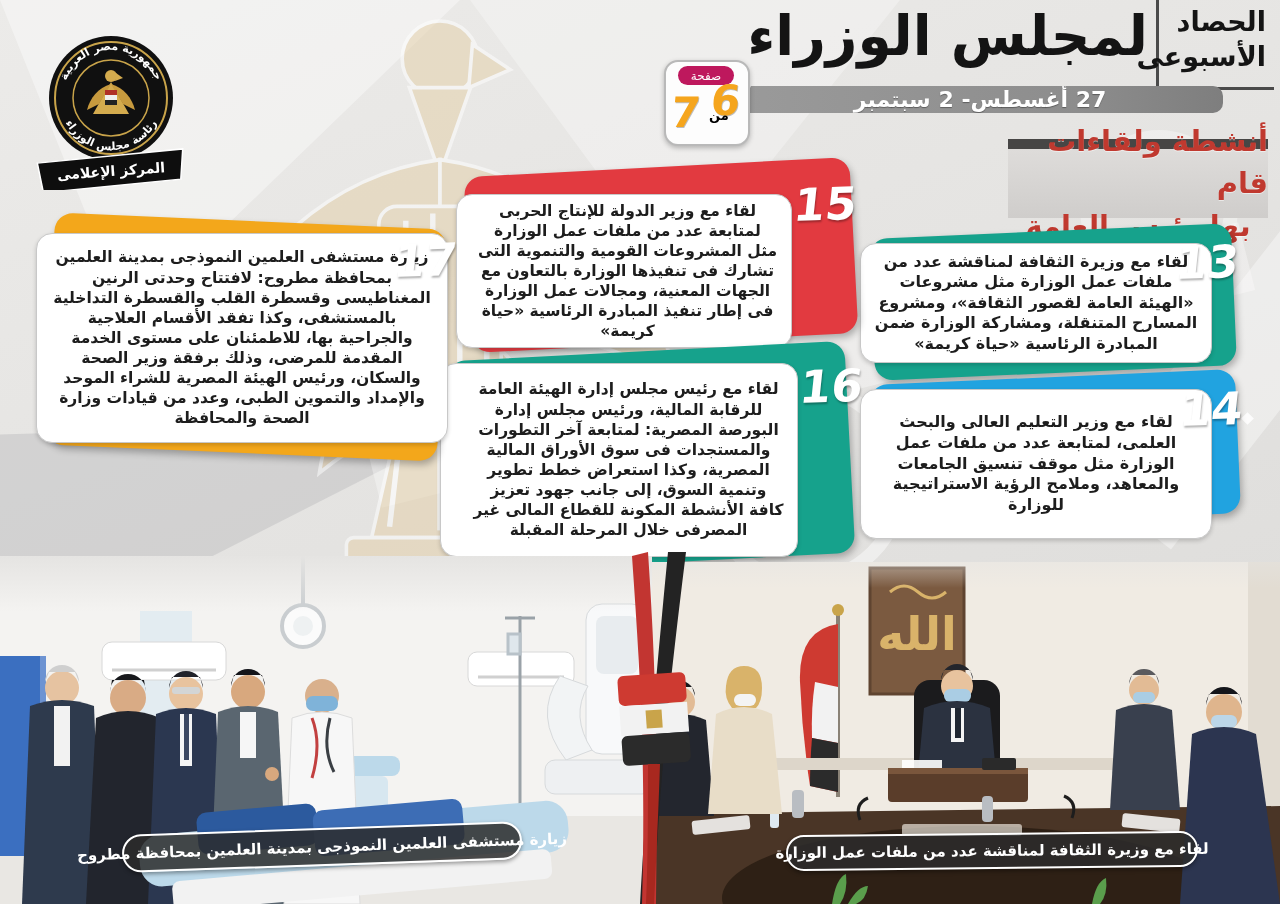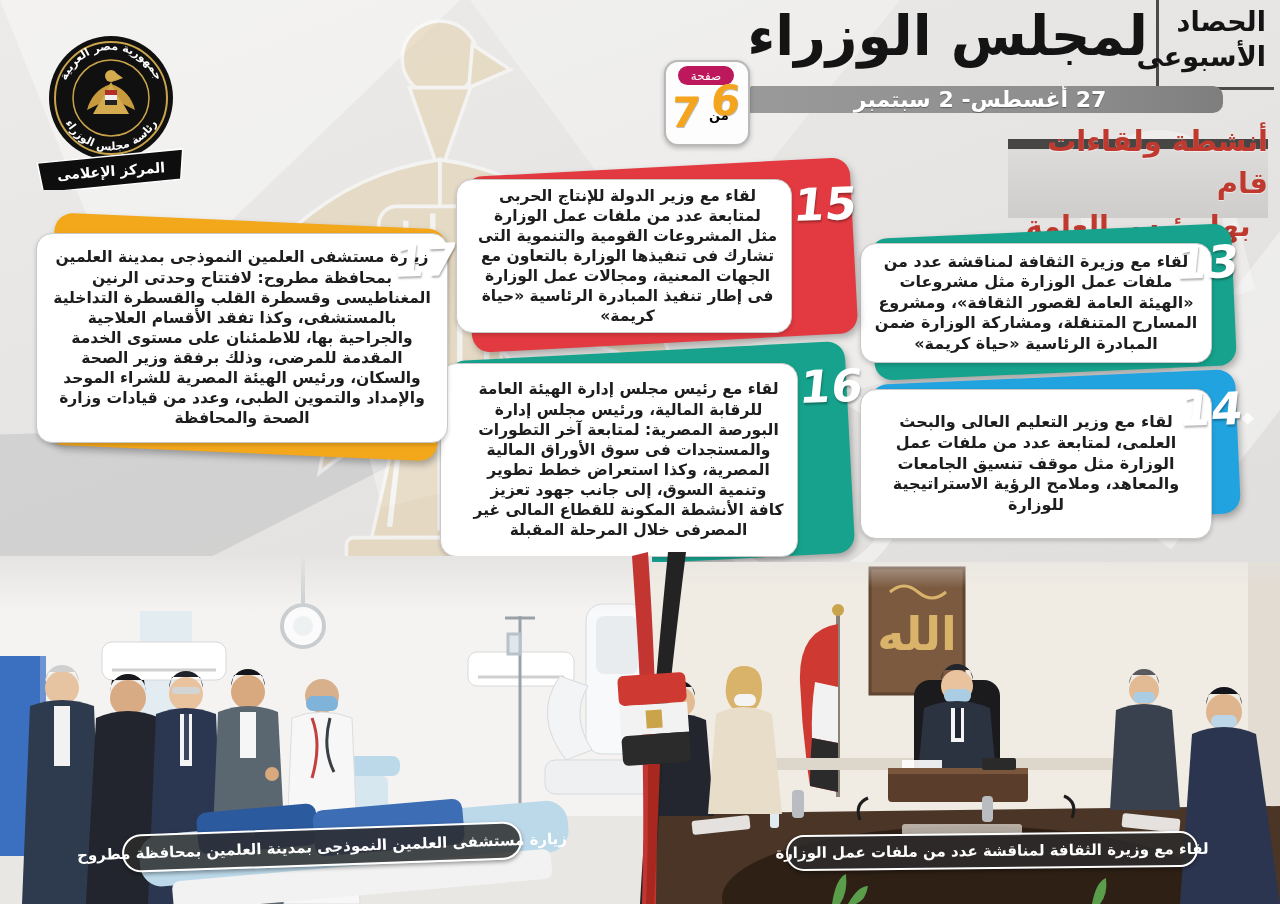--- a/index.html
+++ b/index.html
@@ -184,21 +184,21 @@
   <div>
     <div class="card-shape" style="left: 872px; top: 377px; width: 366px; height: 144px; transform: rotate(-2.5deg); background-color: rgb(33, 163, 224);"></div>
     <div class="card-white" style="left:860px;top:389px;width:352px;height:150px;">
       <div class="card-text" style="font-size:16px;line-height:1.3;">لقاء مع وزير التعليم العالى والبحث العلمى، لمتابعة عدد من ملفات عمل الوزارة مثل موقف تنسيق الجامعات والمعاهد، وملامح الرؤية الاستراتيجية للوزارة</div>
     </div>
     <div class="card-num" style="left:1180px;top:383px;">14</div>
   </div>
 
   <div>
     <div class="card-shape" style="left: 468px; top: 167px; width: 386px; height: 176px; transform: rotate(-3deg); background-color: rgb(226, 58, 64);"></div>
-    <div class="card-white" style="left:456px;top:179px;width:336px;height:154px;padding-left:20px;">
+    <div class="card-white" style="left:456px;top:194px;width:336px;height:154px;padding-left:20px;">
       <div class="card-text" style="font-size:15.5px;line-height:1.3;">لقاء مع وزير الدولة للإنتاج الحربى لمتابعة عدد من ملفات عمل الوزارة مثل المشروعات القومية والتنموية التى تشارك فى تنفيذها الوزارة بالتعاون مع الجهات المعنية، ومجالات عمل الوزارة فى إطار تنفيذ المبادرة الرئاسية «حياة كريمة»</div>
     </div>
     <div class="card-num" style="left:794px;top:178px;">15</div>
   </div>
 
   <div>
     <div class="card-shape" style="left: 452px; top: 351px; width: 398px; height: 212px; transform: rotate(-3deg); background-color: rgb(22, 162, 140);"></div>
     <div class="card-white" style="left:440px;top:363px;width:358px;height:194px;padding-left:32px;">
       <div class="card-text" style="font-size:15.5px;line-height:1.3;">لقاء مع رئيس مجلس إدارة الهيئة العامة للرقابة المالية، ورئيس مجلس إدارة البورصة المصرية: لمتابعة آخر التطورات والمستجدات فى سوق الأوراق المالية المصرية، وكذا استعراض خطط تطوير وتنمية السوق، إلى جانب جهود تعزيز كافة الأنشطة المكونة للقطاع المالى غير المصرفى خلال المرحلة المقبلة</div>
     </div>

